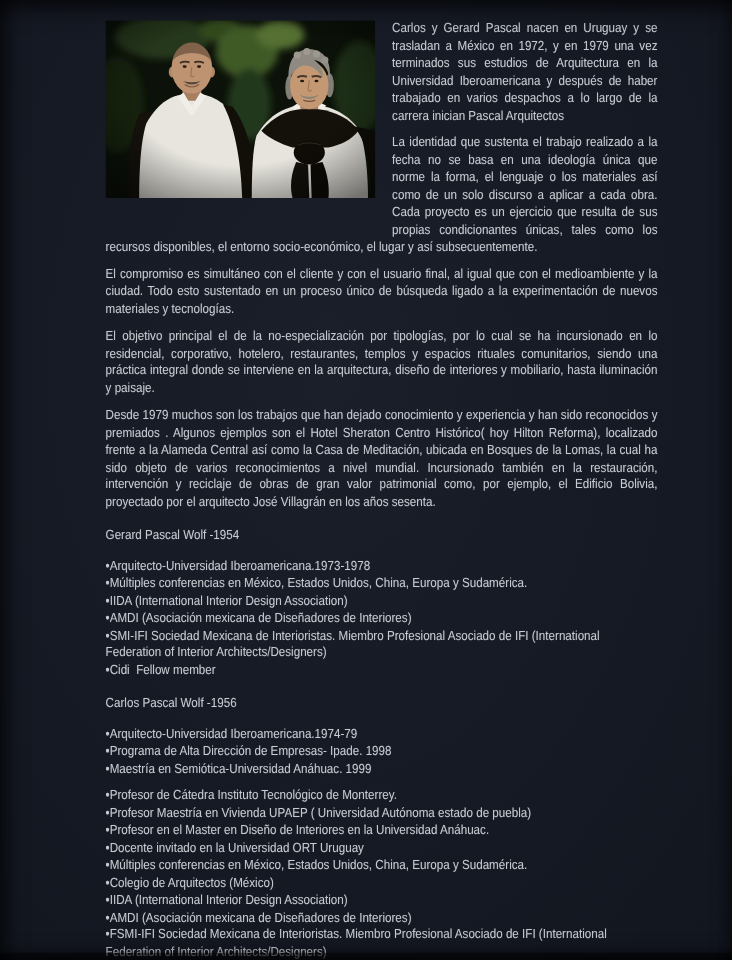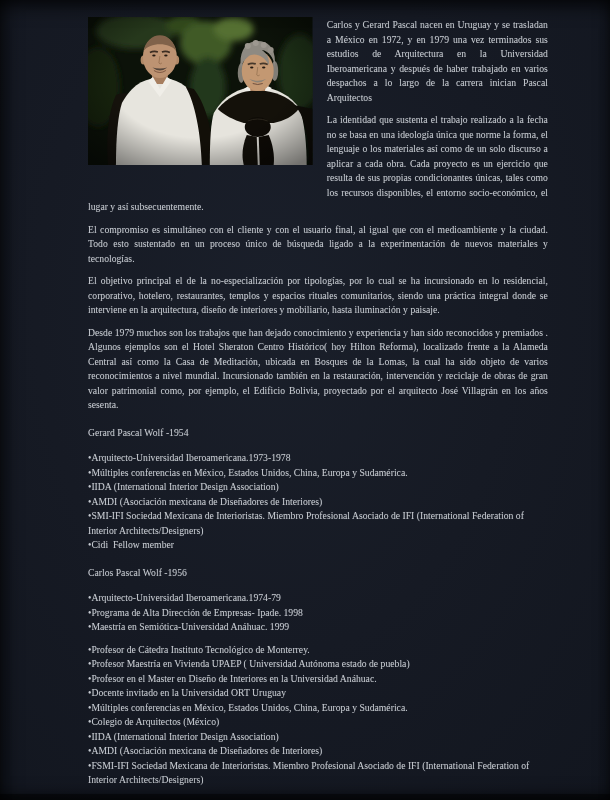--- a/index.html
+++ b/index.html
@@ -1,19 +1,19 @@
 <!DOCTYPE html>
 <html><head>
 <meta charset="utf-8">
 <style>
   html,body{margin:0;padding:0;background:#000;}
   .page{
     position:relative;width:610px;height:800px;overflow:hidden;
     background:radial-gradient(ellipse at 45% 38%, #1a1f2a 0%, #161a24 50%, #12161f 100%);
-    font-family:Liberation Serif, serif;
+    font-family:Liberation Sans, sans-serif;
   }
   .page::before{ 
     content:"";position:absolute;inset:0;z-index:3;pointer-events:none;
     box-shadow:inset 0 16px 20px -12px rgba(0,0,0,.85),
                inset 0 -14px 18px -12px rgba(0,0,0,.8),
                inset 16px 0 20px -14px rgba(0,0,0,.75),
                inset -12px 0 16px -12px rgba(0,0,0,.6);
   }
   .page::after{ 
     content:"";position:absolute;left:0;right:0;bottom:0;height:6px;z-index:3;

